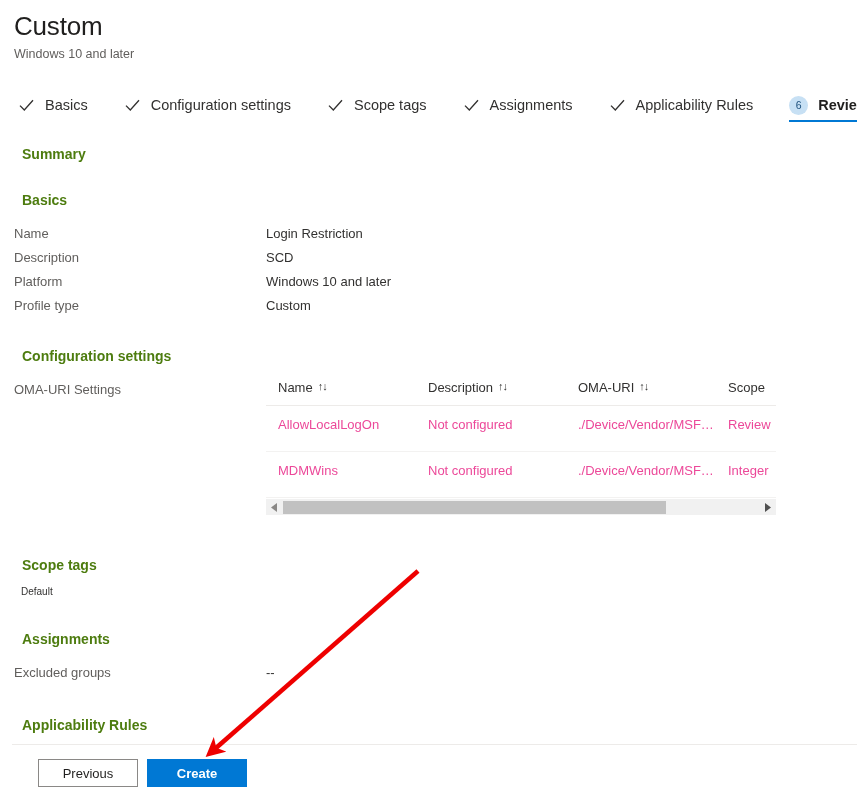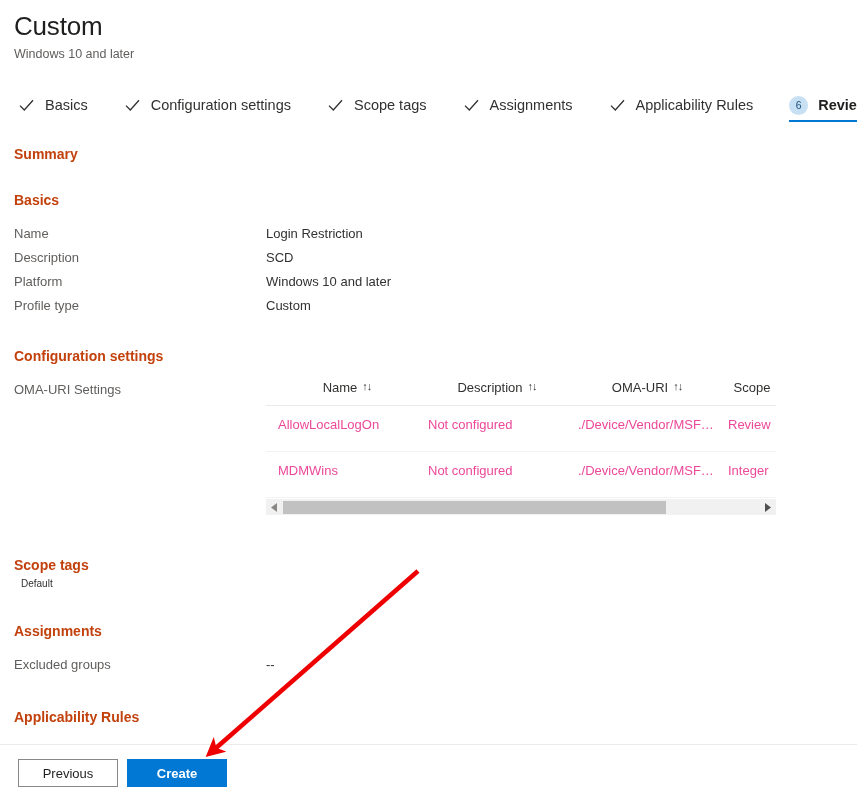--- a/index.html
+++ b/index.html
@@ -80,22 +80,22 @@
     flex: 0 0 auto;
     line-height: 1;
   }
 
   
   #summary-body { padding: 0 0 0 14px; }
 
   .section-title {
     font-size: 14px;
     font-weight: 600;
-    color: #c2410c;
-    margin: 0;
+    color: #4d7c0f;
+    margin: 8px;
   }
   #summary-heading { margin-top: 24px; }
 
   .kv-row {
     display: flex;
     font-size: 13px;
     line-height: 24px;
   }
   .kv-key { width: 252px; color: #605e5c; flex: 0 0 252px; }
   .kv-val { color: #323130; }
@@ -112,21 +112,21 @@
   }
 
   #oma-table-wrap { width: 510px; }
   table.oma-table {
     width: 100%;
     border-collapse: collapse;
     font-size: 13px;
     table-layout: fixed;
   }
   table.oma-table th {
-    text-align: center;
+    text-align: left;
     font-weight: 400;
     color: #323130;
     padding: 0 0 10px 12px;
     border-bottom: 1px solid #edebe9;
     white-space: nowrap;
   }
   table.oma-table td {
     padding: 11px 0 19px 12px;
     border-bottom: 1px solid #f3f2f1;
     color: #ec4899;
@@ -180,27 +180,27 @@
     line-height: 22px;
     padding-left: 7px;
   }
   #assignments-section { margin-top: 28px; }
   #assignments-rows { margin-top: 14px; }
   #applicability-section { margin-top: 32px; }
 
   
   #footer-bar {
     position: absolute;
-    left: 0; right: 0;
+    left: 12px; right: 0;
     bottom: 0;
     height: 57px;
     border-top: 1px solid #edebe9;
     display: flex;
     align-items: center;
-    padding-left: 18px;
+    padding-left: 26px;
     background: #ffffff;
   }
   .btn {
     height: 28px;
     min-width: 100px;
     font-size: 13px;
     font-family: "Liberation Sans", sans-serif;
     cursor: pointer;
     padding: 0 14px;
   }

